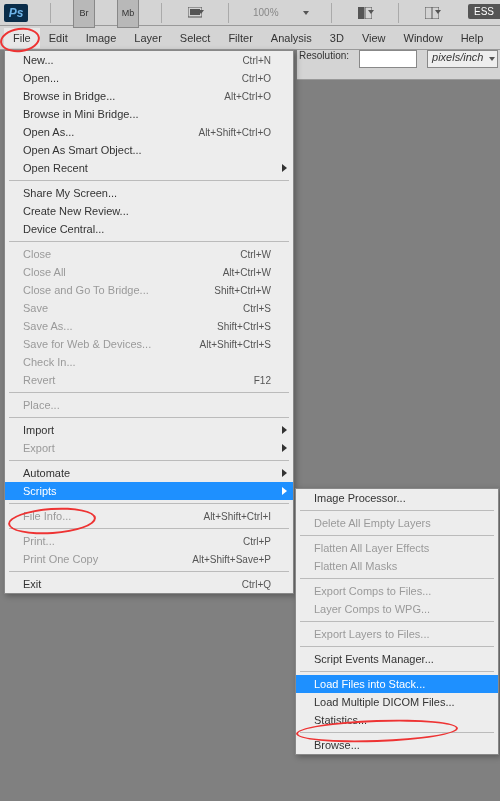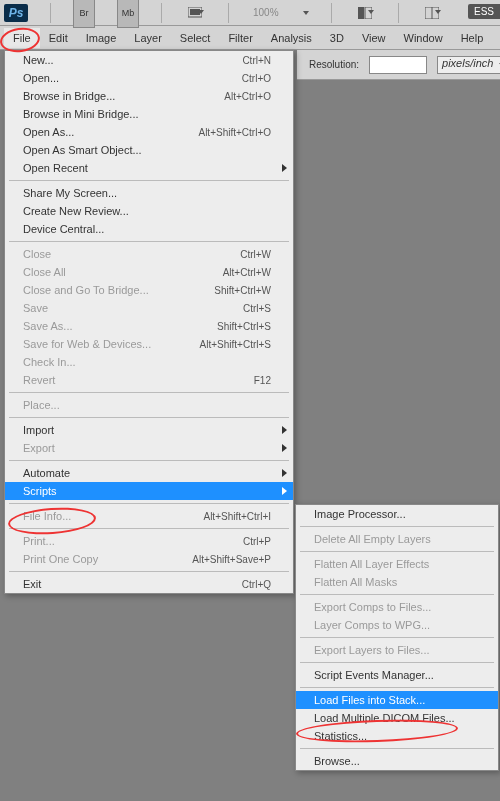--- a/index.html
+++ b/index.html
@@ -11,28 +11,28 @@
 .tb-icon { width: 22px; height: 18px; display: flex; align-items: center; justify-content: center; position: relative; }
 .tb-sep { width: 1px; height: 20px; background: #aaa; }
 .zoom-txt { color: #888; font-size: 10px; padding: 0 2px; }
 .dropdown-arrow { position: absolute; right: 2px; top: 6px; width: 0; height: 0; border-left: 3px solid transparent; border-right: 3px solid transparent; border-top: 4px solid #555; }
 .ess-tag { position: absolute; right: 0; top: 4px; background: #555; color: #fff; padding: 2px 6px; font-size: 10px; border-radius: 2px 0 0 2px; }
 
 .menubar { background: #d4d4d4; height: 24px; display: flex; align-items: center; padding: 0 4px; border-bottom: 1px solid #999; }
 .menu-item { padding: 4px 9px; color: #333; cursor: default; }
 .menu-item.open { background: #e8e8e8; }
 
-.options-bar { background: #d4d4d4; height: 30px; position: absolute; left: 297px; right: 0; top: 50px; display: flex; align-items: center; padding: 0 12px; gap: 10px; border-bottom: 1px solid #999; }
+.options-bar { background: #d4d4d4; height: 30px; position: absolute; left: 297px; right: 0; top: 50px; display: flex; padding: 0 2px; gap: 10px; border-bottom: 1px solid #999; }
 .opt-label { color: #333; font-size: 10px; }
 .opt-input { width: 58px; height: 18px; background: #fff; border: 1px solid #888; }
 .opt-select { height: 18px; background: #eee; border: 1px solid #888; padding: 0 14px 0 4px; font-size: 10px; color: #333; position: relative; font-style: italic; }
 
 .dropdown-menu { position: absolute; background: #ededed; border: 1px solid #888; box-shadow: 2px 2px 6px rgba(0,0,0,0.3); }
 .file-menu { left: 4px; top: 50px; width: 290px; }
-.scripts-menu { left: 295px; top: 504px; width: 204px; }
+.scripts-menu { left: 295px; top: 488px; width: 204px; }
 
 .dm-item { display: flex; justify-content: space-between; align-items: center; padding: 3px 22px 3px 18px; color: #333; cursor: default; position: relative; }
 .dm-item.disabled { color: #9a9a9a; }
 .dm-item.highlight { background: #1e90ff; color: #fff; }
 .dm-shortcut { color: #555; font-size: 10px; }
 .dm-sep { height: 1px; background: #bbb; margin: 3px 4px; }
 .submenu-arrow { position: absolute; right: 6px; width: 0; height: 0; border-top: 4px solid transparent; border-bottom: 4px solid transparent; border-left: 5px solid #333; }
 .dm-item.highlight .submenu-arrow { border-left-color: #fff; }
 
 .red-circle { position: absolute; border: 2px solid #e33; border-radius: 50%; pointer-events: none; }

